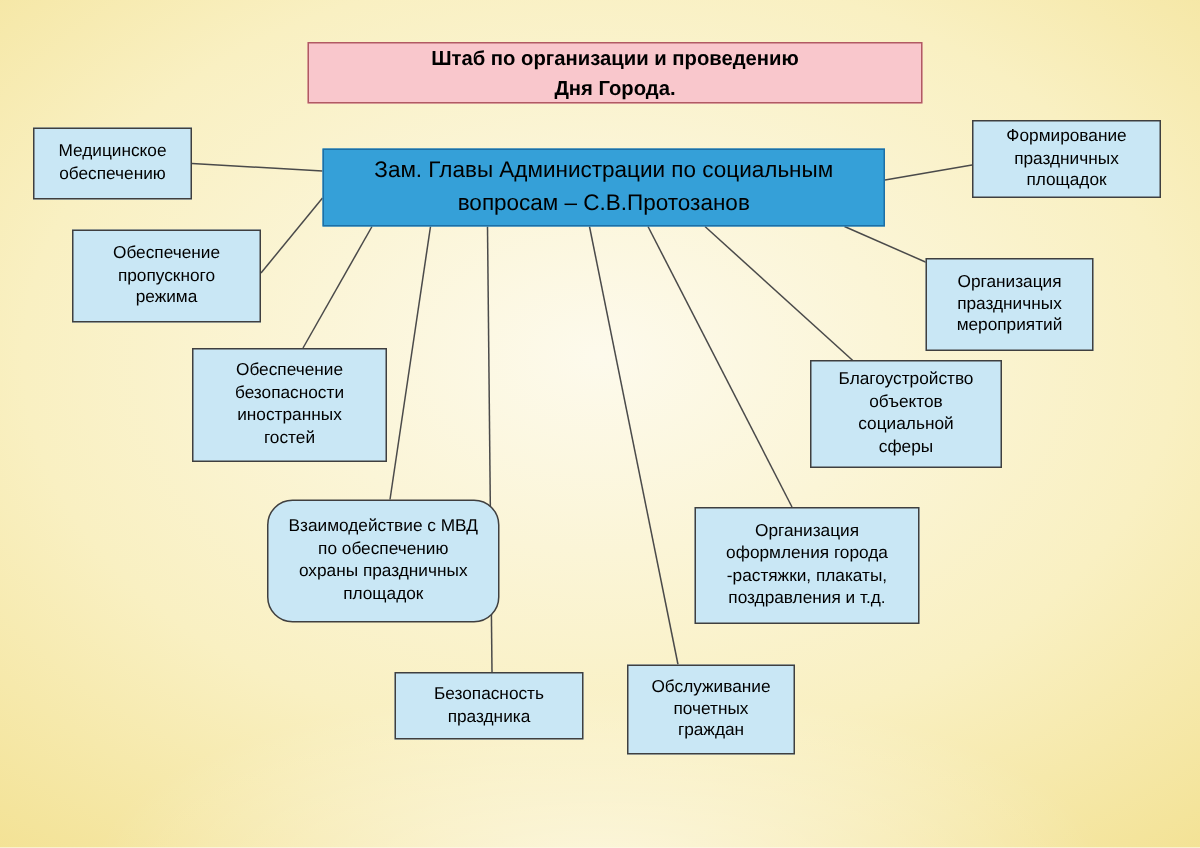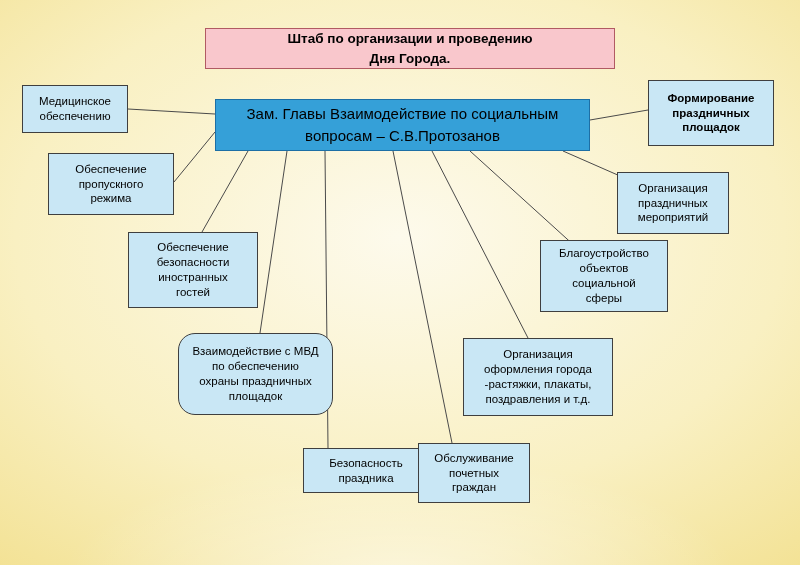--- a/index.html
+++ b/index.html
@@ -53,26 +53,26 @@
     line-height: 1.5;
   }
 
   
   .pos-header   { left: 205px; top: 28px;  width: 410px; height: 41px; }
   .pos-center   { left: 215px; top: 99px;  width: 375px; height: 52px; }
   .pos-medical  { left: 22px;  top: 85px;  width: 106px; height: 48px; }
   .pos-access   { left: 48px;  top: 153px; width: 126px; height: 62px; }
   .pos-foreign  { left: 128px; top: 232px; width: 130px; height: 76px; }
   .pos-mvd      { left: 178px; top: 333px; width: 155px; height: 82px; border-radius: 17px; }
-  .pos-holiday  { left: 263px; top: 448px; width: 126px; height: 45px; margin-left: 40px; }
+  .pos-holiday  { left: 263px; top: 448px; width: 126px; height: 45px; }
   .pos-honored  { left: 418px; top: 443px; width: 112px; height: 60px; }
   .pos-decor    { left: 463px; top: 338px; width: 150px; height: 78px; }
   .pos-improve  { left: 540px; top: 240px; width: 128px; height: 72px; }
   .pos-events   { left: 617px; top: 172px; width: 112px; height: 62px; }
-  .pos-venues   { left: 648px; top: 80px;  width: 126px; height: 66px; font-weight: bold; }
+  .pos-venues   { left: 648px; top: 80px;  width: 126px; height: 52px; }
 </style>
 </head>
 <body>
 
 <div class="stage">
 
   <svg class="connectors" viewBox="0 0 800 565" xmlns="http://www.w3.org/2000/svg">
     <line x1="215" y1="114" x2="128" y2="109"></line>
     <line x1="215" y1="132" x2="174" y2="182"></line>
     <line x1="248" y1="151" x2="202" y2="232"></line>
@@ -81,21 +81,21 @@
     <line x1="393" y1="151" x2="452" y2="443"></line>
     <line x1="432" y1="151" x2="528" y2="338"></line>
     <line x1="470" y1="151" x2="588" y2="258"></line>
     <line x1="563" y1="151" x2="620" y2="176"></line>
     <line x1="590" y1="120" x2="648" y2="110"></line>
   </svg>
 
   <div class="node root-box pos-header">Штаб по организации и проведению
 Дня Города.</div>
 
-  <div class="node center-box pos-center">Зам. Главы Взаимодействие по социальным
+  <div class="node center-box pos-center">Зам. Главы Администрации по социальным
 вопросам – С.В.Протозанов</div>
 
   <div class="node pos-medical">Медицинское
 обеспечению</div>
 
   <div class="node pos-access">Обеспечение
 пропускного
 режима</div>
 
   <div class="node pos-foreign">Обеспечение

